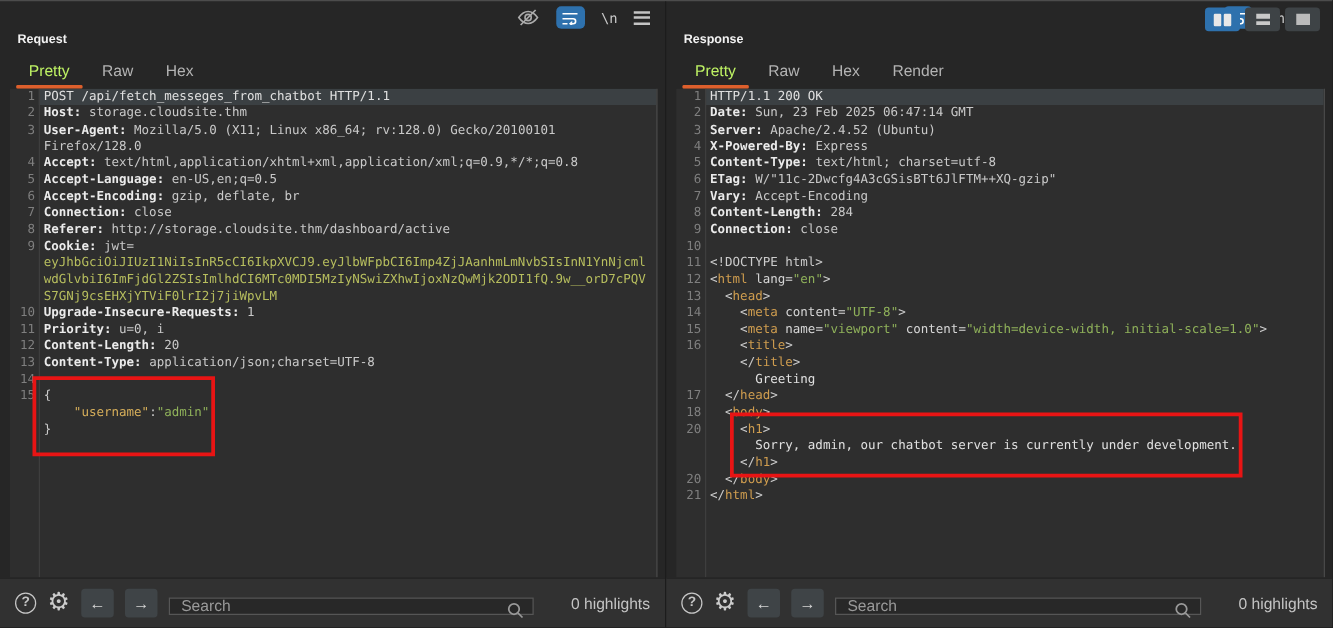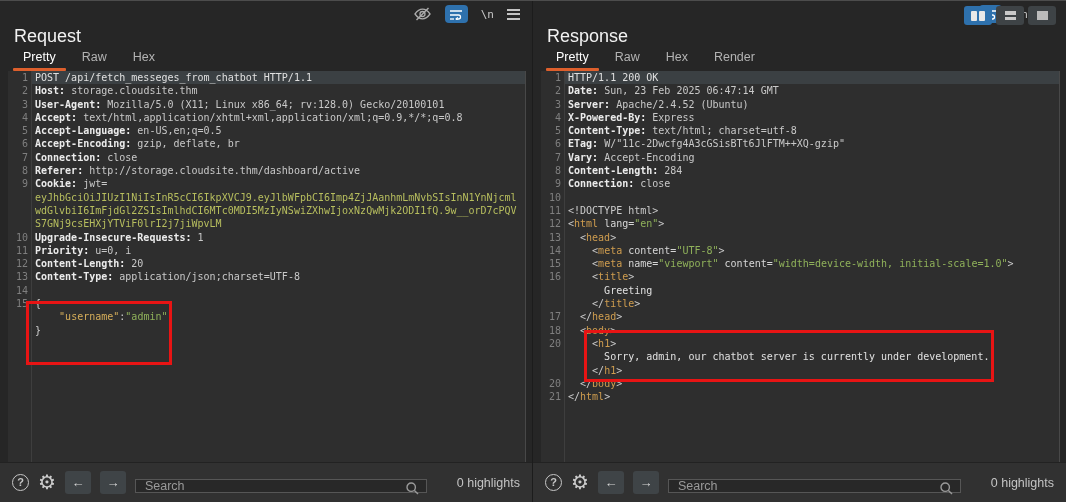--- a/index.html
+++ b/index.html
@@ -6,29 +6,29 @@
   #window{
     position:relative;width:1066px;height:502px;background:#262626;
     border-top:1px solid #4c4c4c;box-sizing:border-box;overflow:hidden;
     font-family:"Liberation Sans",sans-serif;
   }
   .panes{display:flex;height:100%;}
   .panel{position:relative;width:533px;height:100%;box-sizing:border-box;}
   .panel.left{border-right:1px solid #1c1c1c;}
 
   .panel-title{
-    padding:25px 0 0 14px;font-size:18px;font-weight:normal;color:#f2f2f2;height:18px;
+    padding:25px 0 0 14px;font-size:10px;font-weight:bold;color:#f2f2f2;height:18px;
   }
   .tabs{
     display:flex;align-items:stretch;height:27px;padding-left:10px;position:relative;
   }
   .tab{
     padding:6px 13px 0 13px;font-size:12.5px;color:#b3b3b3;position:relative;cursor:default;
   }
-  .tab.active{color:#ffffff;}
+  .tab.active{color:#bef264;}
   .tab.active::after{
     content:'';position:absolute;left:3px;right:3px;bottom:0;height:3px;
     background:#dd5f2c;border-radius:1px;
   }
   .tabbar-icons{
     position:absolute;right:12px;top:2px;display:flex;align-items:center;gap:13px;height:22px;
   }
   .wrapbtn{
     width:23px;height:18px;border-radius:4px;background:#2e71ad;
     display:flex;align-items:center;justify-content:center;
@@ -164,20 +164,24 @@
           </div>
           <div class="row">
             <span class="ln">2</span>
             <span class="cd"><span class="c-name">Host:</span><span class="c-val"> storage.cloudsite.thm</span></span>
           </div>
           <div class="row">
             <span class="ln">3</span>
             <span class="cd"><span class="c-name">User-Agent:</span><span class="c-val"> Mozilla/5.0 (X11; Linux x86_64; rv:128.0) Gecko/20100101</span></span>
           </div>
           <div class="row">
+            <span class="ln"></span>
+            <span class="cd"><span class="c-val">Firefox/128.0</span></span>
+          </div>
+          <div class="row">
             <span class="ln">4</span>
             <span class="cd"><span class="c-name">Accept:</span><span class="c-val"> text/html,application/xhtml+xml,application/xml;q=0.9,*/*;q=0.8</span></span>
           </div>
           <div class="row">
             <span class="ln">5</span>
             <span class="cd"><span class="c-name">Accept-Language:</span><span class="c-val"> en-US,en;q=0.5</span></span>
           </div>
           <div class="row">
             <span class="ln">6</span>
             <span class="cd"><span class="c-name">Accept-Encoding:</span><span class="c-val"> gzip, deflate, br</span></span>
@@ -344,25 +348,25 @@
           <div class="row">
             <span class="ln">15</span>
             <span class="cd"><span class="c-punc">    &lt;</span><span class="c-tag">meta</span><span class="c-attr"> name=</span><span class="c-str">"viewport"</span><span class="c-attr"> content=</span><span class="c-str">"width=device-width, initial-scale=1.0"</span><span class="c-punc">&gt;</span></span>
           </div>
           <div class="row">
             <span class="ln">16</span>
             <span class="cd"><span class="c-punc">    &lt;</span><span class="c-tag">title</span><span class="c-punc">&gt;</span></span>
           </div>
           <div class="row">
             <span class="ln"></span>
+            <span class="cd"><span class="c-punc">    &lt;/</span><span class="c-tag">title</span><span class="c-punc">&gt;</span></span>
+          </div>
+          <div class="row">
+            <span class="ln"></span>
             <span class="cd"><span class="c-plain">      Greeting</span></span>
-          </div>
-          <div class="row">
-            <span class="ln"></span>
-            <span class="cd"><span class="c-punc">    &lt;/</span><span class="c-tag">title</span><span class="c-punc">&gt;</span></span>
           </div>
           <div class="row">
             <span class="ln">17</span>
             <span class="cd"><span class="c-punc">  &lt;/</span><span class="c-tag">head</span><span class="c-punc">&gt;</span></span>
           </div>
           <div class="row">
             <span class="ln">18</span>
             <span class="cd"><span class="c-punc">  &lt;</span><span class="c-tag">body</span><span class="c-punc">&gt;</span></span>
           </div>
           <div class="row">

